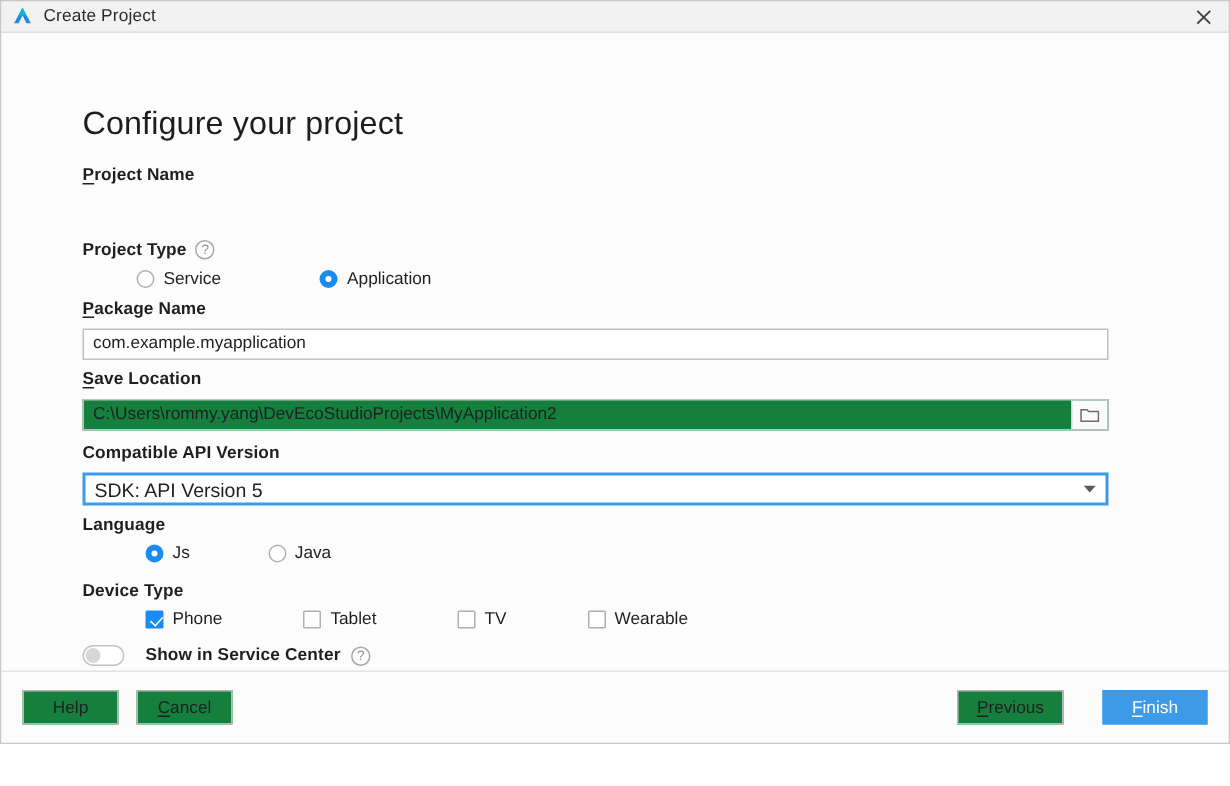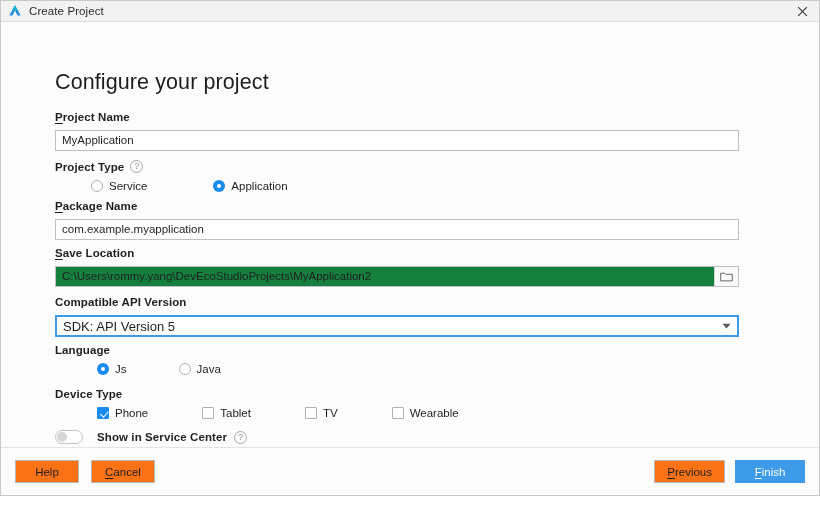--- a/index.html
+++ b/index.html
@@ -244,29 +244,29 @@
     flex: 0 0 48px;
     height: 48px;
     background: #fcfcfc;
     border-top: 1px solid #e4e4e4;
     display: flex;
     align-items: center;
     padding: 0 14px;
     position: relative;
   }
   #footer-left { display: flex; gap: 12px; }
-  #footer-right { margin-left: auto; display: flex; gap: 10px; }
+  #footer-right { margin-left: auto; display: flex; gap: 26px; }
 
   .btn {
     min-width: 64px;
     height: 23px;
     padding: 0 12px;
     font-size: 11.5px;
     color: #1f1f1f;
-    background: #f97316;
+    background: #15803d;
     border: 1px solid #b8b8b8;
     display: flex;
     align-items: center;
     justify-content: center;
     white-space: nowrap;
   }
   .btn.primary {
     background: #3c9ae8;
     border-color: #3c9ae8;
     color: #ffffff;
@@ -293,23 +293,20 @@
   </div>
 
   <div id="content">
 
     <h1 id="page-title">Configure your project</h1>
 
     <div class="field-block" style="top:89px;">
       <div class="label-row">
         <span class="field-label"><span class="mn">P</span><span>roject Name</span></span>
       </div>
-      <div class="text-input" style="margin-top:7px;">
-        <span>MyApplication</span>
-      </div>
     </div>
 
     <div class="field-block" style="top:138px;">
       <div class="label-row">
         <span class="field-label">Project Type</span>
         <span class="help-icon">?</span>
       </div>
       <div class="opt-row" style="margin-top:7px;">
         <div class="opt">
           <span class="radio"></span>

